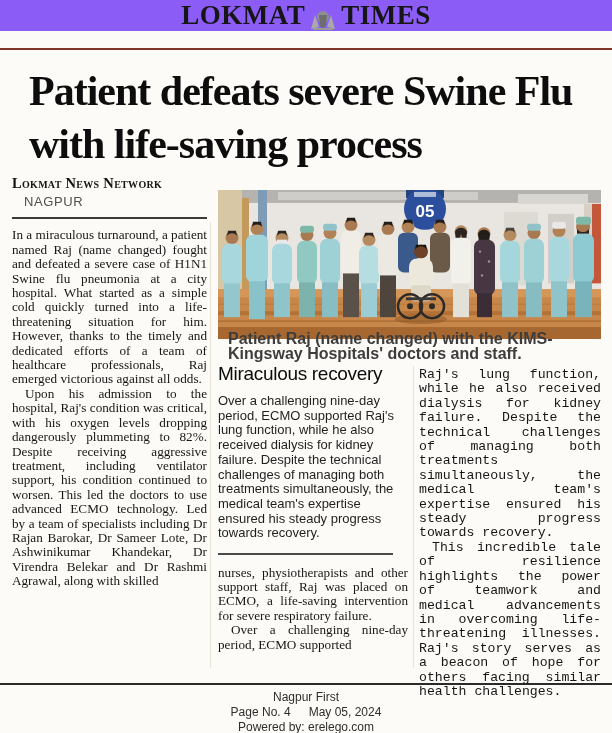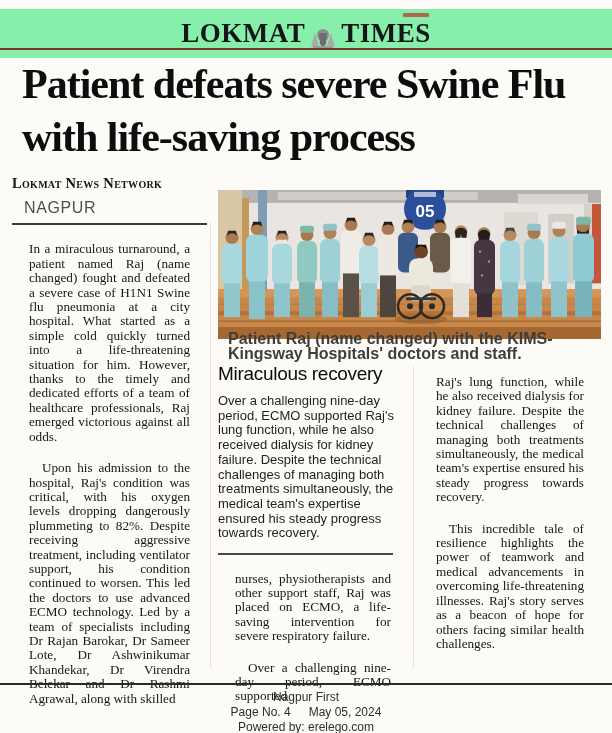--- a/index.html
+++ b/index.html
@@ -6,22 +6,22 @@
   .page{
     position:relative;
     width:612px;height:733px;
     background:#fdfbf7;
     font-family:"Liberation Serif", serif;
     color:#1b1b1b;
     overflow:hidden;
   }
   
   .masthead{
-    position:absolute;top:9px;left:0;width:612px;height:49px;
-    background:#86efac;
+    position:absolute;top:0;left:0;width:612px;height:31px;
+    background:#8b5cf6;
     display:flex;align-items:center;justify-content:center;
   }
   .masthead-inner{display:flex;align-items:flex-end;gap:2px;position:relative;}
   .mast-word{
     font-family:"Liberation Serif", serif;
     font-weight:700;font-size:27px;letter-spacing:.5px;color:#161616;line-height:1;
   }
   .mast-emblem{width:30px;height:24px;display:block;margin:0 1px -2px 1px;}
   .mast-redmark{
     position:absolute;right:2px;top:-7px;width:26px;height:4px;
@@ -32,31 +32,31 @@
   }
   
   .headline{
     position:absolute;top:58px;left:22px;width:575px;
     font-family:"Liberation Serif", serif;
     font-weight:600;font-size:42px;line-height:53px;letter-spacing:-1px;
     color:#0d0d0d;
   }
   
   .col{position:absolute;text-align:justify;font-size:13.2px;line-height:14.4px;color:#161616;}
-  .col p{margin:17px;}
+  .col p{margin:0;}
   .col p.indent{text-indent:13px;}
   .col1{top:176px;left:12px;width:195px;}
   .byline-agency{
     font-family:"Liberation Serif", serif;font-weight:700;
     font-variant:small-caps;font-size:14.5px;letter-spacing:.3px;line-height:15px;
     color:#141414;text-align:left;
   }
   .byline-city{
-    font-family:"Liberation Sans", sans-serif;font-size:16px;letter-spacing:.6px;
-    color:#4f4f4f;margin-top:10px;text-align:left;padding-left:12px;
+    font-family:"Liberation Sans", sans-serif;font-size:13px;letter-spacing:.6px;
+    color:#4f4f4f;margin-top:4px;text-align:left;padding-left:12px;
   }
   .byline-rule{height:2px;background:#3a3a3a;margin:8px 0 9px 0;}
   
   .photo{
     position:absolute;top:178px;left:218px;width:383px;height:149px;
     background:#e9e7e3;overflow:hidden;margin-top:12px;
   }
   .photo svg{display:block;width:100%;height:100%;}
   .caption{
     position:absolute;top:331px;left:228px;width:362px;
@@ -68,21 +68,21 @@
   .box-heading{
     font-family:"Liberation Sans", sans-serif;font-weight:400;
     font-size:19px;line-height:22px;color:#0b0b0b;text-align:left;
     letter-spacing:-.3px;margin-bottom:9px;
   }
   .box-text{
     font-family:"Liberation Sans", sans-serif;font-size:13px;line-height:14.7px;
     color:#1f1f1f;text-align:left;
   }
   .box-rule{height:1.5px;background:#4a4a4a;width:92%;margin:12px 0 11px 0;}
-  .col3{top:358px;left:419px;width:182px;}
+  .col3{top:368px;left:419px;width:182px;font-family:Liberation Mono, monospace;}
   
   .gutter{position:absolute;width:1px;background:#eae4d8;}
   .gutter1{left:210px;top:222px;height:446px;}
   .gutter2{left:413px;top:366px;height:302px;}
   
   .bottom-rule{position:absolute;top:683px;left:0;width:612px;height:2px;background:#2a2a2a;}
   .footer{
     position:absolute;top:690px;left:0;width:612px;text-align:center;
     font-family:"Liberation Sans", sans-serif;font-size:12px;line-height:15px;color:#2e2e2e;
   }
@@ -102,21 +102,21 @@
         <circle cx="15" cy="10" r="6" fill="#8f8f8f"></circle>
         <path d="M11 8 L19 8 L18 19 L15 22 L12 19 Z" fill="#6e6e6e"></path>
         <rect x="5" y="21" width="20" height="2" fill="#9a9a9a"></rect>
       </svg>
       <span class="mast-word">TIMES</span>
       <span class="mast-redmark"></span>
     </div>
   </div>
   <div class="red-rule"></div>
 
-  <h1 class="headline" style="margin:0;">Patient defeats severe Swine Flu with life-saving process</h1>
+  <h1 class="headline" style="margin:7px;">Patient defeats severe Swine Flu with life-saving process</h1>
 
   <div class="gutter gutter1"></div>
   <div class="gutter gutter2"></div>
 
   <div class="col col1">
     <div class="byline-agency">Lokmat News Network</div>
     <div class="byline-city">NAGPUR</div>
     <div class="byline-rule"></div>
     <p>In a miraculous turnaround, a patient named Raj (name changed) fought and defeated a severe case of H1N1 Swine flu pneumonia at a city hospital. What started as a simple cold quickly turned into a life-threatening situation for him. However, thanks to the timely and dedicated efforts of a team of healthcare professionals, Raj emerged victorious against all odds.</p>
     <p class="indent">Upon his admission to the hospital, Raj's condition was critical, with his oxygen levels dropping dangerously plummeting to 82%. Despite receiving aggressive treatment, including ventilator support, his condition continued to worsen. This led the doctors to use advanced ECMO technology. Led by a team of specialists including Dr Rajan Barokar, Dr Sameer Lote, Dr Ashwinikumar Khandekar, Dr Virendra Belekar and Dr Rashmi Agrawal, along with skilled</p>

